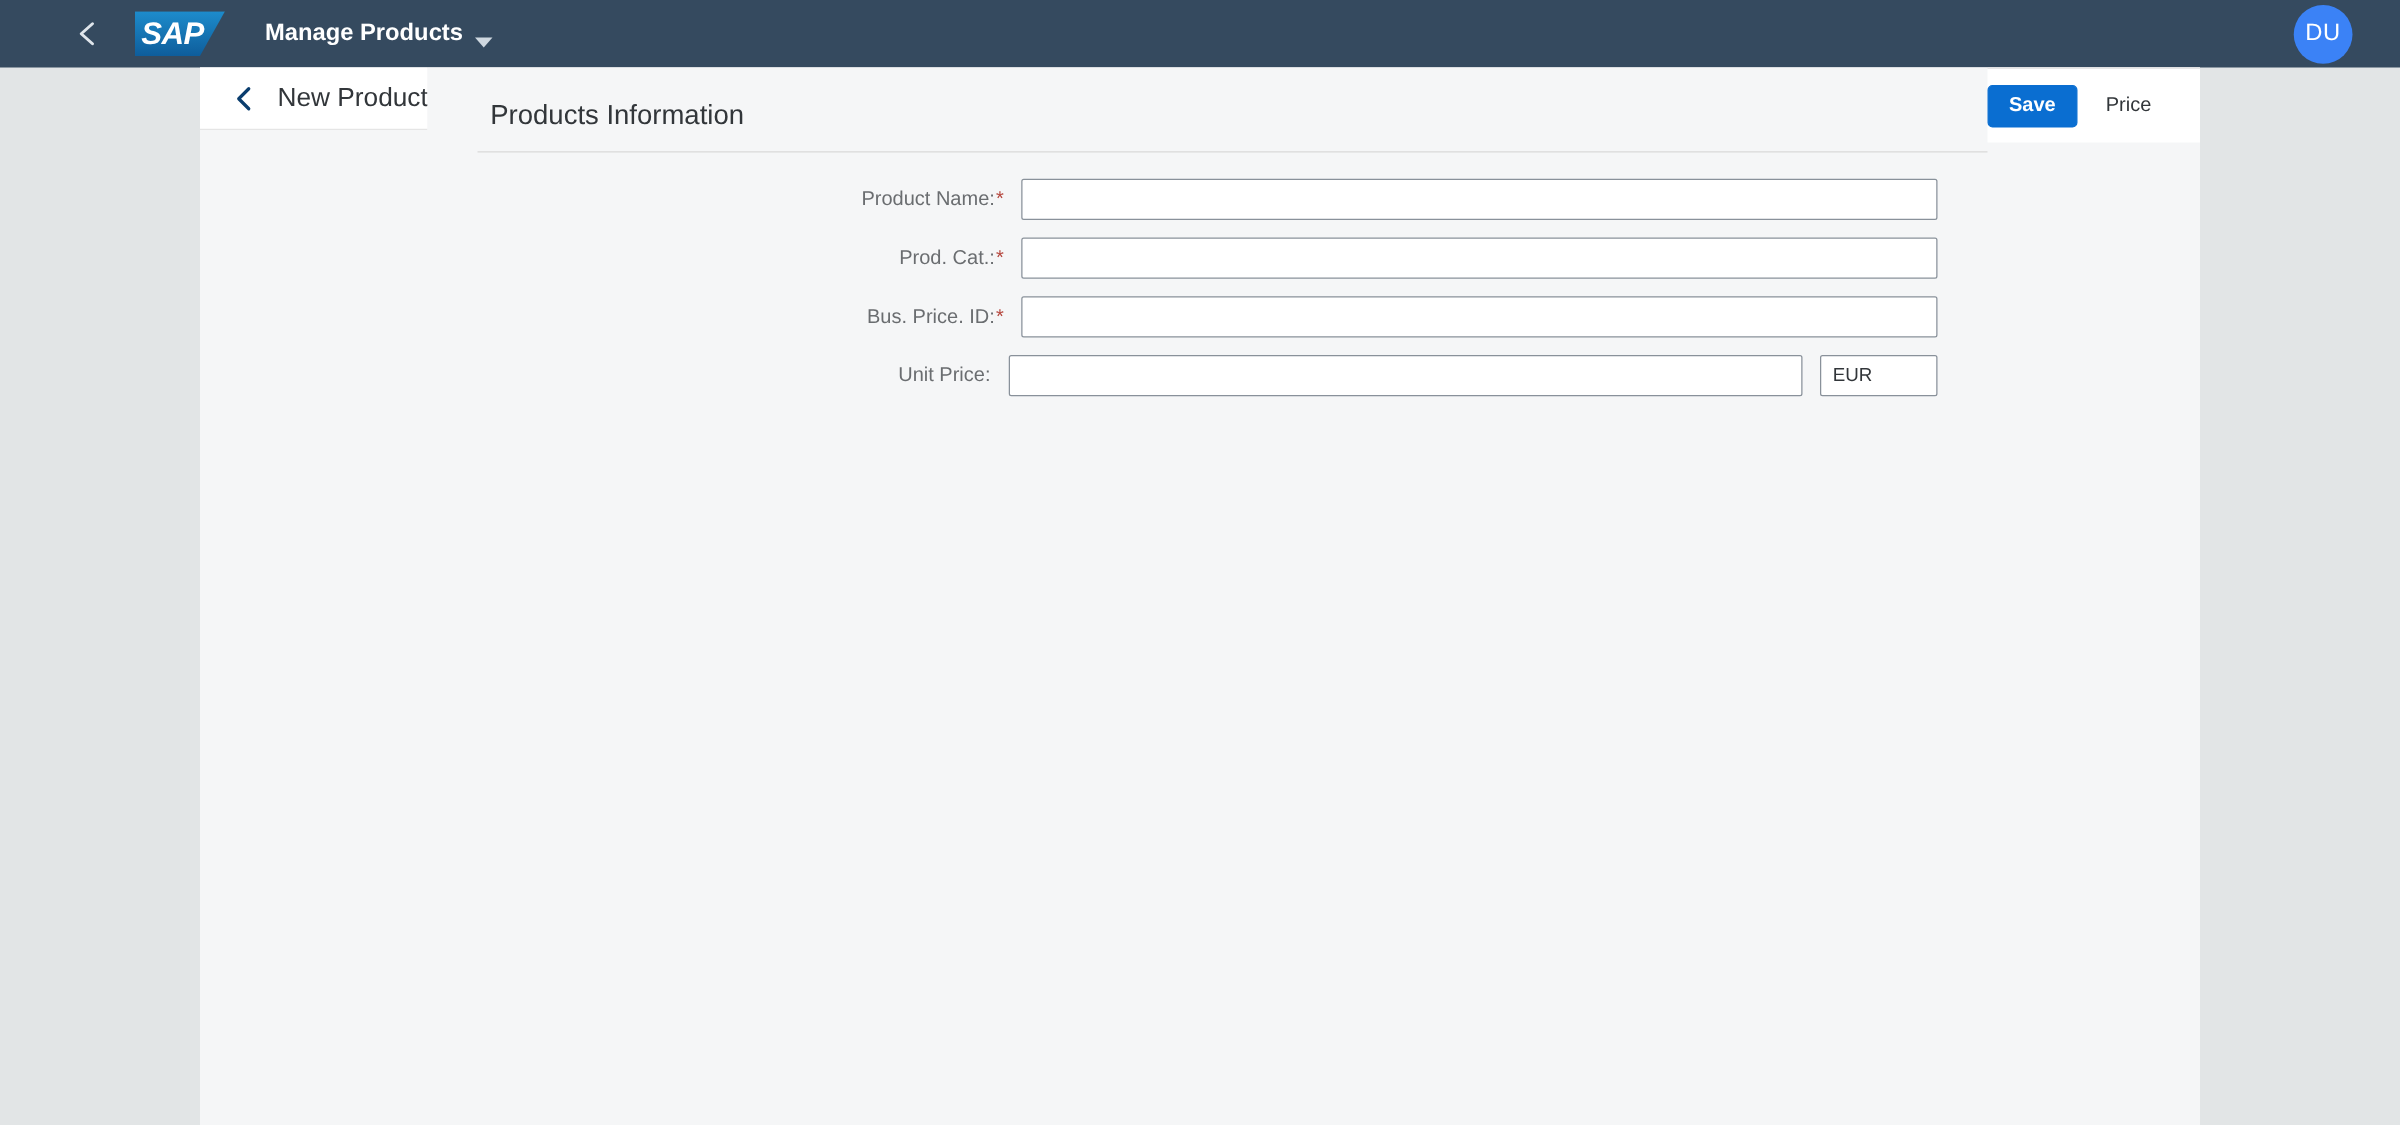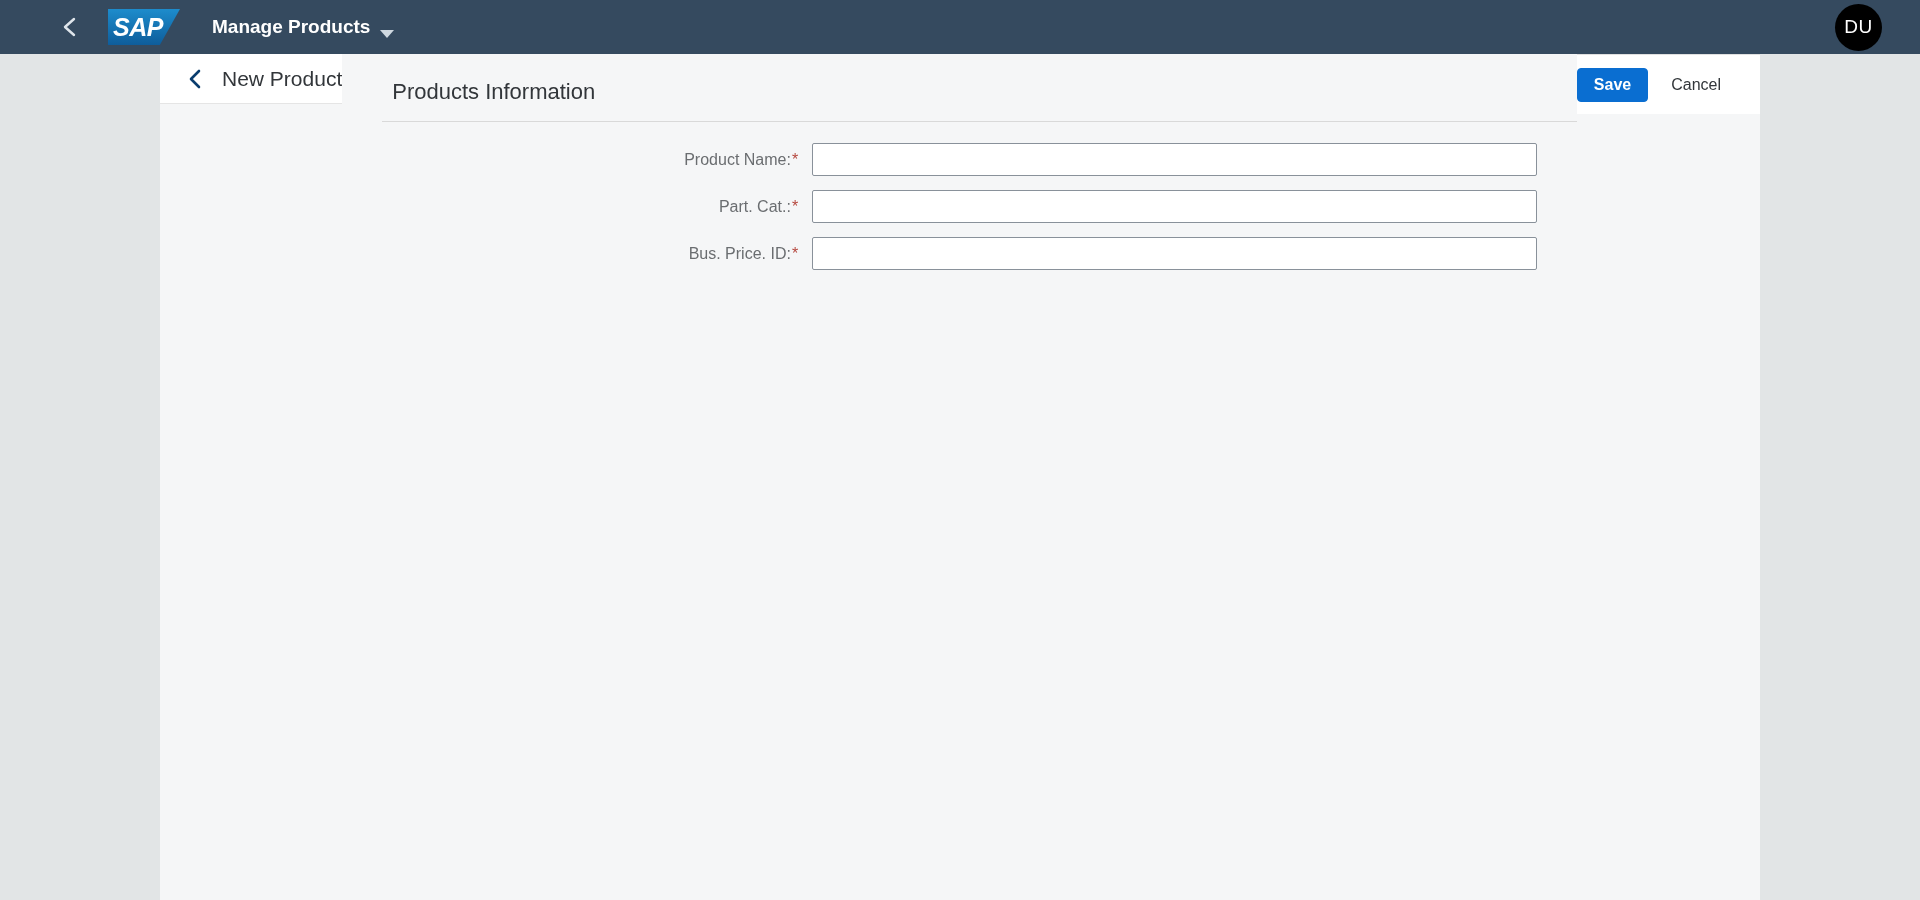--- a/index.html
+++ b/index.html
@@ -73,21 +73,21 @@
     border-right: 7px solid transparent;
     border-top: 8px solid #cfd8e0;
   }
 
   .shell-spacer { flex: 1 1 auto; }
 
   .avatar {
     width: 47px; height: 47px;
     margin-right: 38px;
     border-radius: 50%;
-    background: #000000;
+    background: #3b82f6;
     color: #ffffff;
     display: flex; align-items: center; justify-content: center;
     font-size: 19px;
     letter-spacing: 0.5px;
     cursor: pointer;
     flex: 0 0 auto;
   }
 
   
   #page-column {
@@ -268,37 +268,45 @@
         <div class="form-row">
           <div class="form-label">
             <span>Product Name:</span>
             <span class="req-star">*</span>
           </div>
           <input class="form-control input-wide" type="text" placeholder="" style="">
         </div>
 
         <div class="form-row">
           <div class="form-label">
-            <span>Part. Cat.:</span>
+            <span>Prod. Cat.:</span>
             <span class="req-star">*</span>
           </div>
           <input class="form-control input-wide" type="text" placeholder="" style="">
         </div>
 
         <div class="form-row">
           <div class="form-label">
             <span>Bus. Price. ID:</span>
             <span class="req-star">*</span>
           </div>
           <input class="form-control input-wide" type="text" placeholder="" style="">
         </div>
 
+        <div class="form-row">
+          <div class="form-label">
+            <span>Unit Price:</span>
+            <span class="req-star"></span>
+          </div>
+          <input class="form-control input-price" type="text" placeholder="" style="">
+          <input class="form-control input-currency" type="text" value="EUR" style="">
+        </div>
 
       </div>
     </div>
 
     <div id="footer">
       <div class="btn btn-emphasized">Save</div>
-      <div class="btn btn-transparent">Cancel</div>
+      <div class="btn btn-transparent">Price</div>
     </div>
 
   </div>
 </div>
 
 </body></html>

